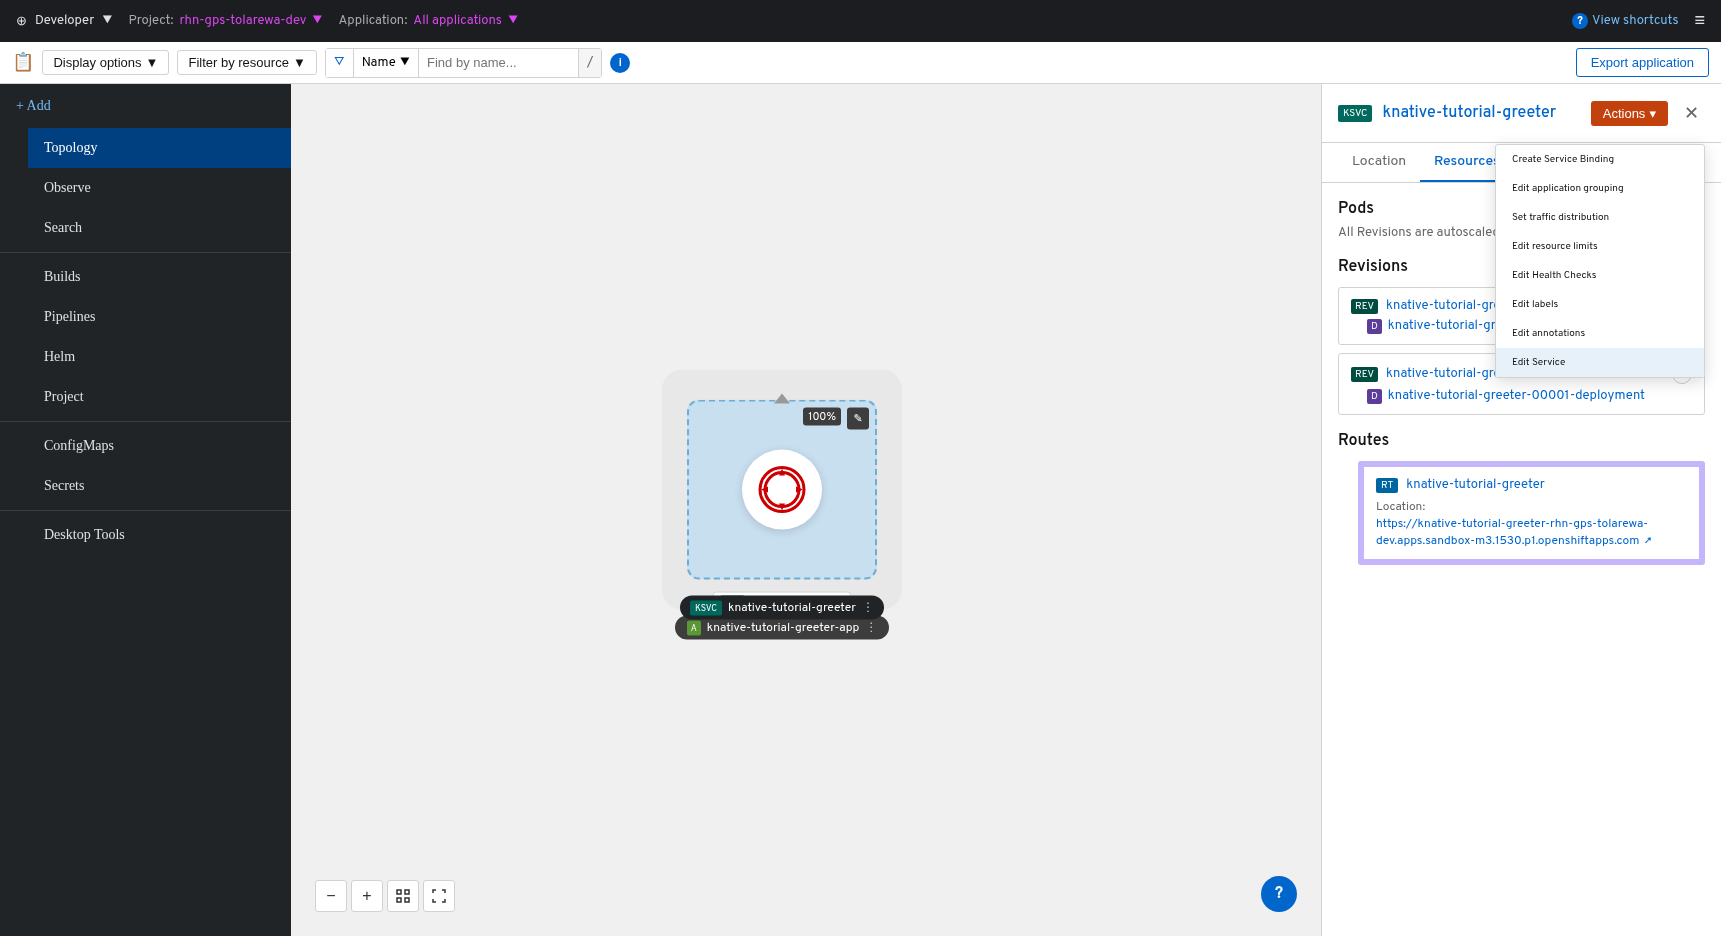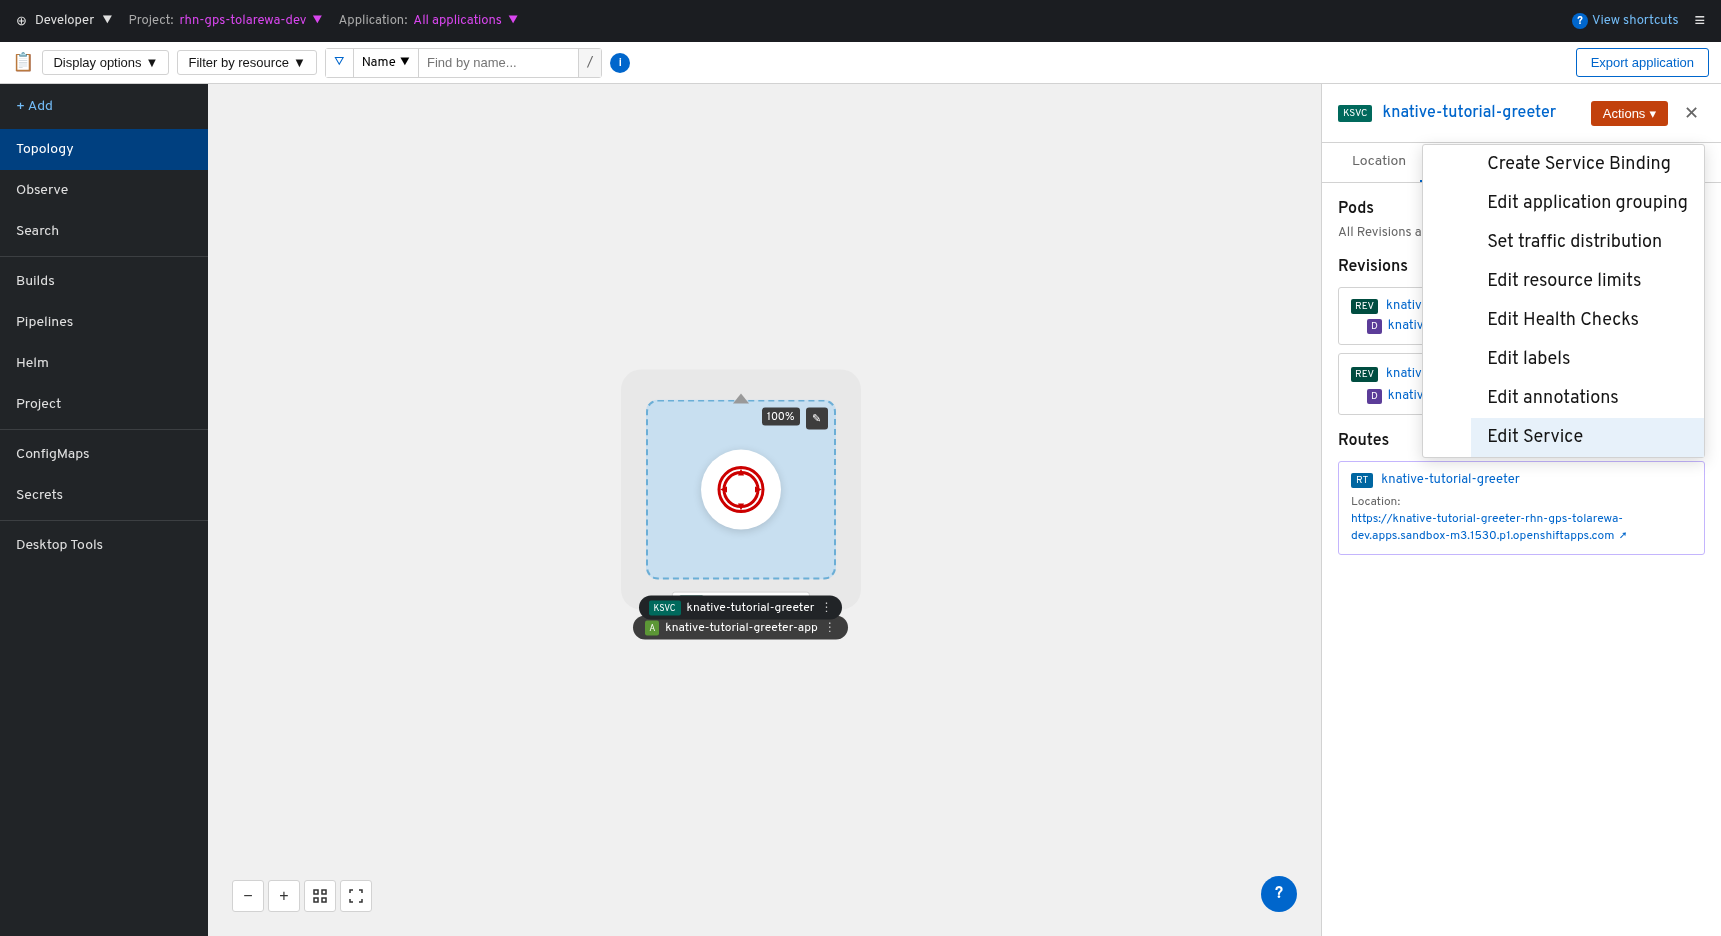--- a/index.html
+++ b/index.html
@@ -85,43 +85,45 @@
 
     
     .main-layout {
       display: flex;
       flex: 1;
       overflow: hidden;
     }
 
     
     .sidebar {
-      width: 208px;
+      width: 291px;
       background: #212427;
       flex-shrink: 0;
       display: flex;
       flex-direction: column;
       overflow-y: auto;
+      font-family: Liberation Serif, serif;
     }
     .sidebar-add-btn {
       color: #73bcf7;
       font-size: 14px;
       padding: 14px 16px;
       cursor: pointer;
       display: flex;
       align-items: center;
       gap: 8px;
     }
     .sidebar-item {
       padding: 12px 16px;
       color: #e0e0e0;
       font-size: 14px;
       cursor: pointer;
       display: flex;
       align-items: center;
+      margin-left: 28px;
     }
     .sidebar-item.active {
       background: #004080;
       color: #fff;
     }
     .sidebar-divider {
       height: 1px;
       background: #3c3f42;
       margin: 4px 0;
     }
@@ -384,24 +386,23 @@
       right: 16px;
       background: #fff;
       border: 1px solid #d2d2d2;
       border-radius: 3px;
       box-shadow: 0 4px 16px rgba(0,0,0,0.15);
       z-index: 100;
       min-width: 210px;
     }
     .dropdown-item {
       padding: 8px 16px;
-      font-size: 18px;
+      font-size: 10px;
       color: #151515;
       cursor: pointer;
-      margin-left: 48px;
     }
     .dropdown-item.active { background: #e7f1fa; }
 
     
     .panel-tabs {
       display: flex;
       border-bottom: 1px solid #d2d2d2;
       padding: 0 16px;
     }
     .panel-tab {
@@ -478,23 +479,24 @@
       padding: 1px 4px;
       border-radius: 2px;
     }
     .routes-title {
       font-size: 16px;
       font-weight: 600;
       margin: 16px 0 10px;
       color: #151515;
     }
     .routes-card {
-      border: 1px solid #c4b5fd;
+      border: 6px solid #c4b5fd;
       border-radius: 3px;
       padding: 10px 12px;
+      margin-left: 20px;
     }
     .rt-badge {
       background: #0066a1;
       color: #fff;
       font-size: 10px;
       padding: 1px 5px;
       border-radius: 2px;
     }
     .routes-link {
       color: #06c;

